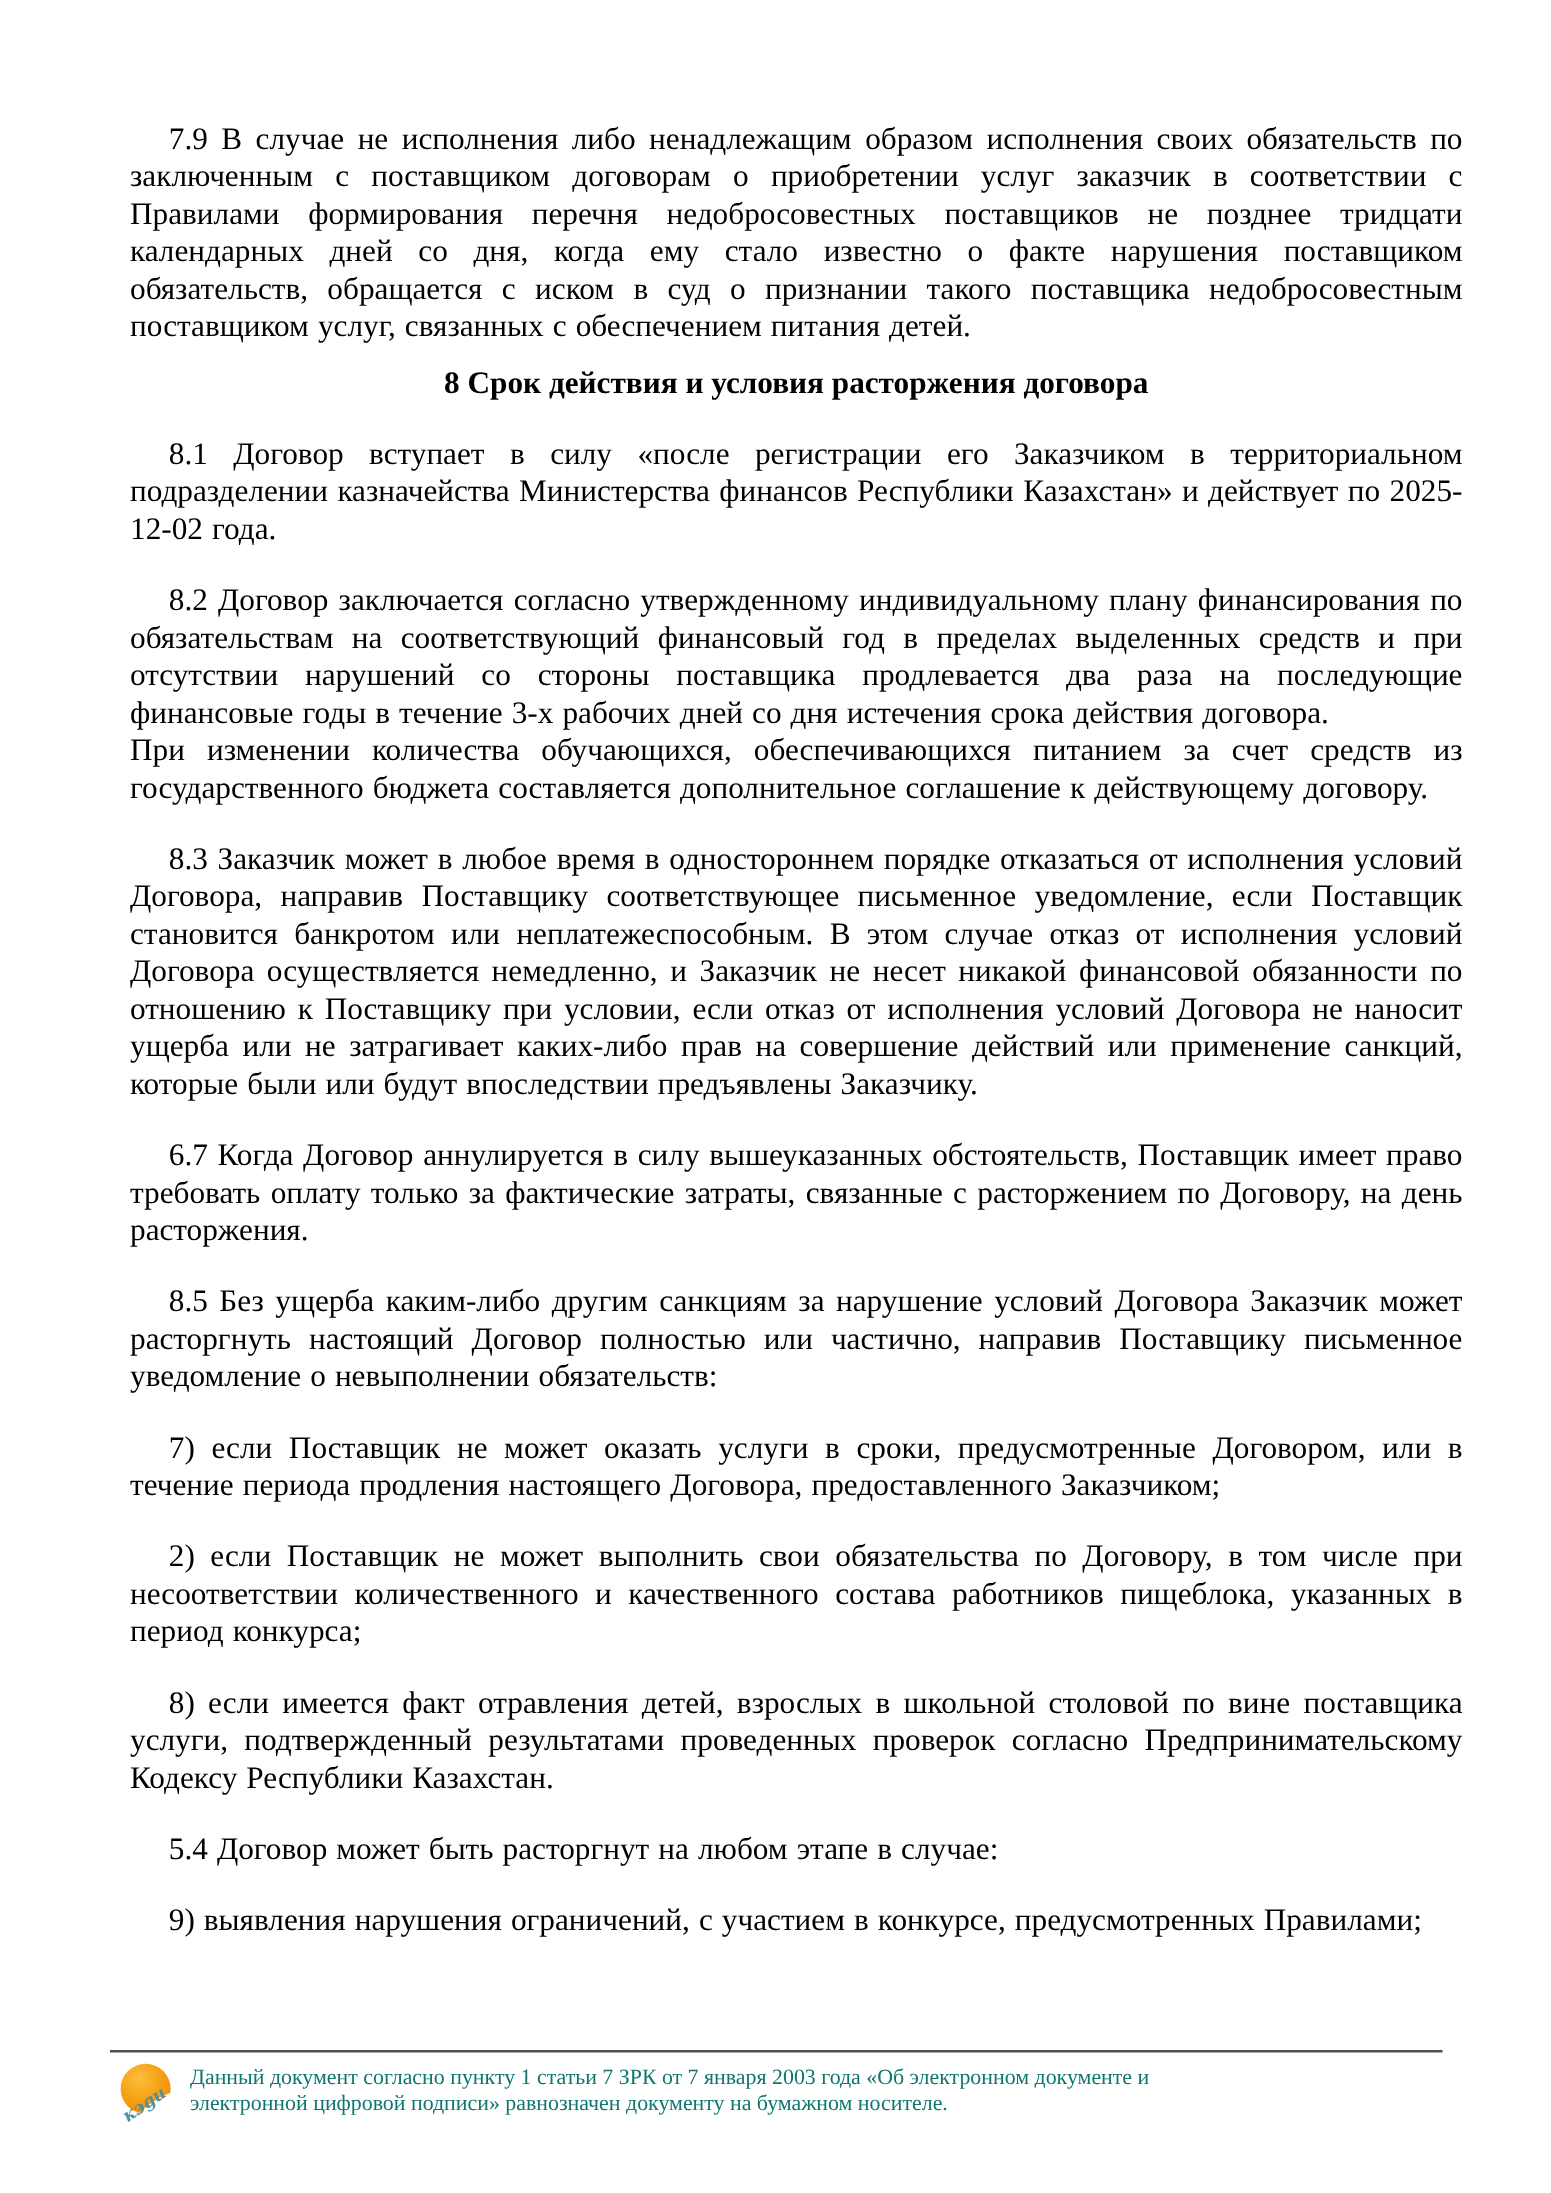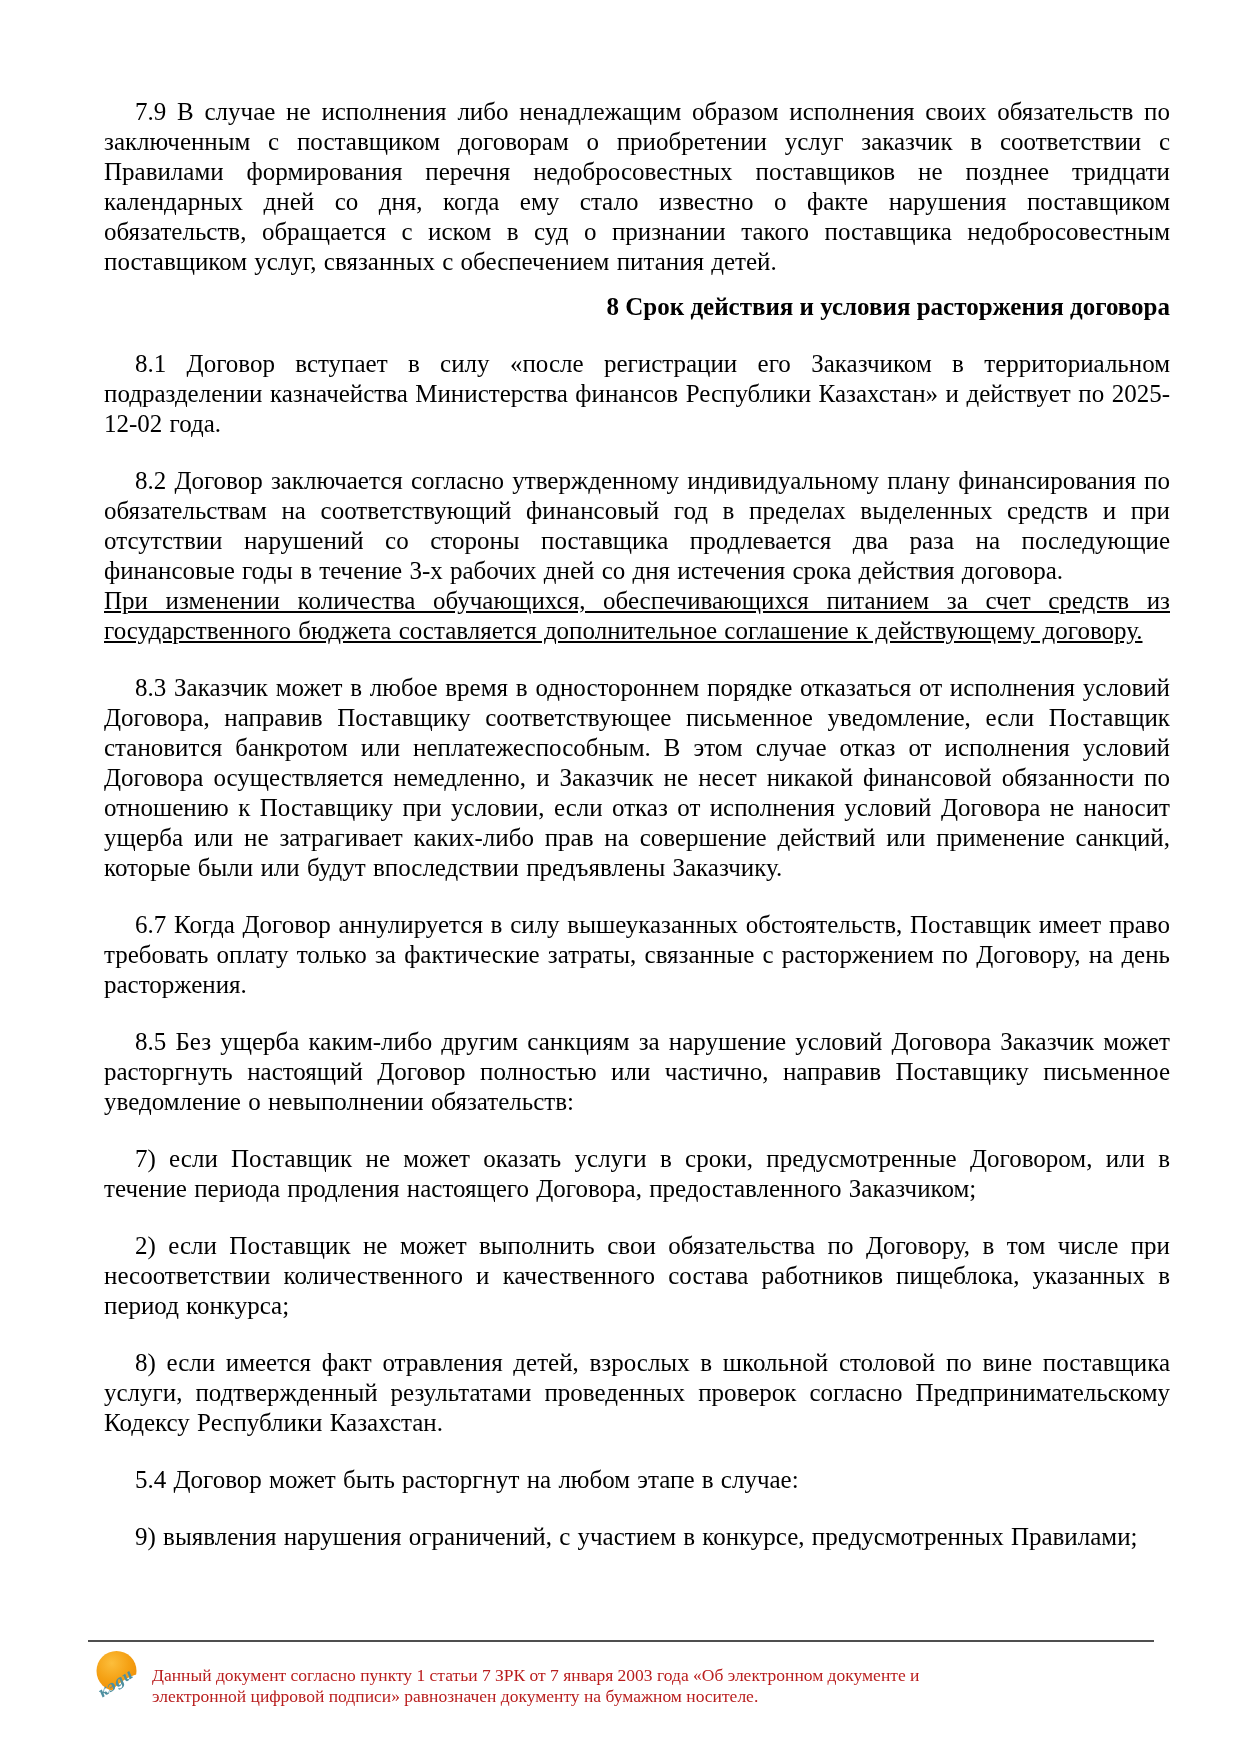--- a/index.html
+++ b/index.html
@@ -21,27 +21,27 @@
   .para {
     margin: 27px 0 0 0;
     font-size: 25px;
     line-height: 30px;
     text-align: justify;
     text-indent: 31px;
     word-spacing: 1px;
   }
   .para:first-child { margin-top: 0; }
   .para.no-indent { text-indent: 0; }
-  .para.no-gap { margin-top: 0; text-decoration: underline; }
+  .para.no-gap { margin-top: 0; }
   .heading {
     margin: 15px 0 24px 0;
     font-size: 25px;
     line-height: 30px;
     font-weight: bold;
-    text-align: right;
+    text-align: center;
     text-indent: 0;
   }
   .footer {
     position: absolute;
     left: 88px;
     top: 1640px;
     width: 1066px;
   }
   .footer-rule {
     border: none;
@@ -56,22 +56,22 @@
     flex: 0 0 auto;
     width: 44px;
     height: 52px;
     margin-left: 7px;
     margin-top: 2px;
   }
   .footer-text {
     margin-left: 13px;
     font-size: 17.5px;
     line-height: 21px;
-    color: #b91c1c;
-    margin-top: 17px;
+    color: #0f766e;
+    margin-top: 3px;
   }
 </style>
 </head>
 <body>
 
 <div class="page">
 
   <div class="content">
     <p class="para">7.9 В случае не исполнения либо ненадлежащим образом исполнения своих обязательств по заключенным с поставщиком договорам о приобретении услуг заказчик в соответствии с Правилами формирования перечня недобросовестных поставщиков не позднее тридцати календарных дней со дня, когда ему стало известно о факте нарушения поставщиком обязательств, обращается с иском в суд о признании такого поставщика недобросовестным поставщиком услуг, связанных с обеспечением питания детей.</p>
     <h2 class="heading">8 Срок действия и условия расторжения договора</h2>

